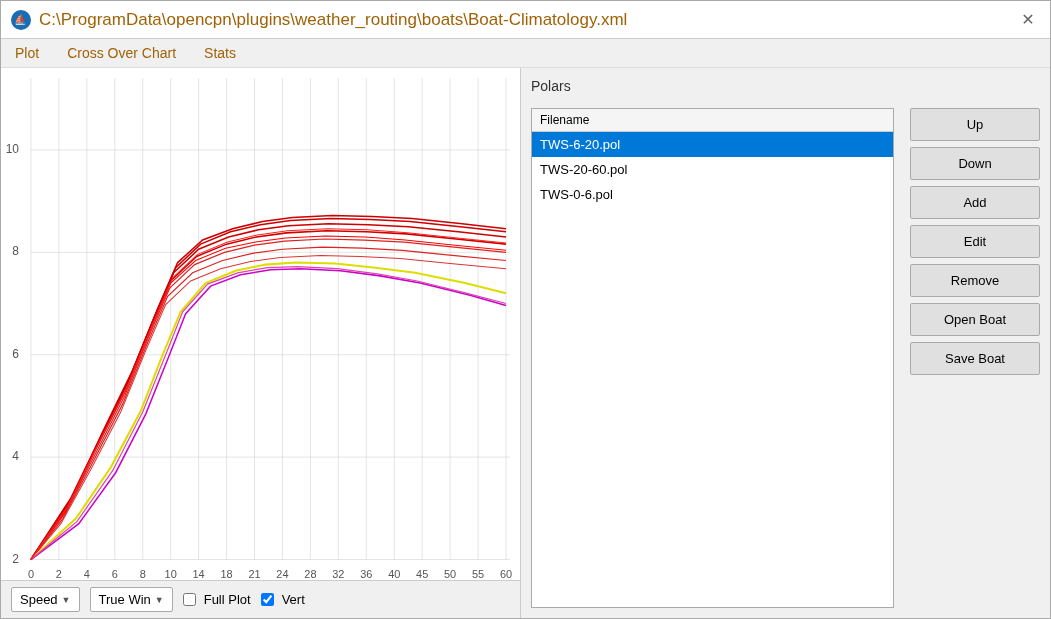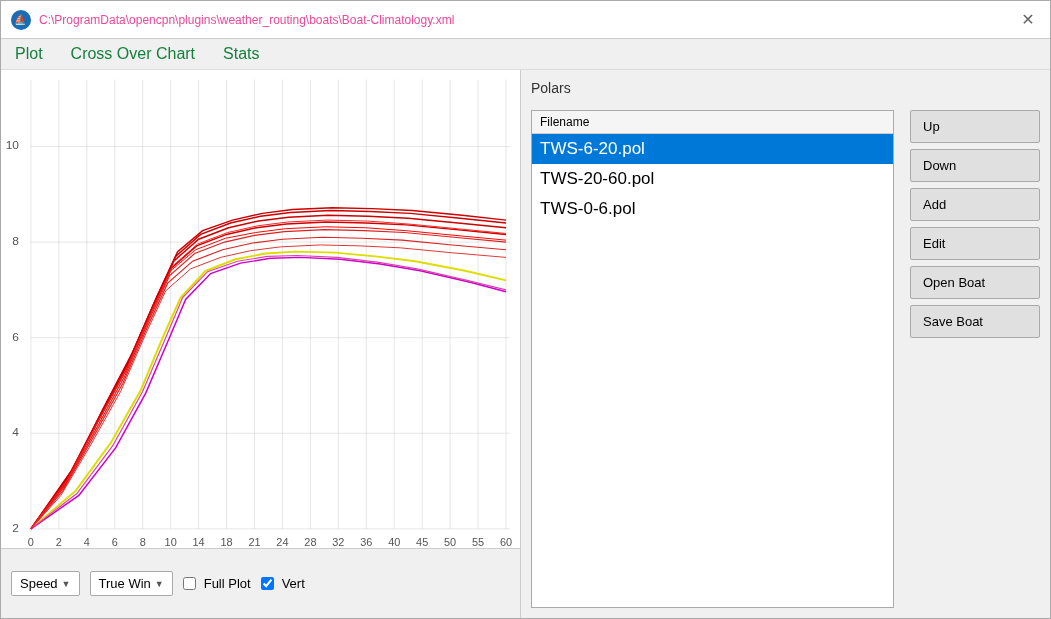--- a/index.html
+++ b/index.html
@@ -43,22 +43,22 @@
       background: #1a6cb5;
       border-radius: 50%;
       display: flex;
       align-items: center;
       justify-content: center;
       color: white;
       font-size: 10px;
     }
 
     .title-text {
-      font-size: 12px;
-      color: #ec4899;
+      font-size: 17px;
+      color: #a16207;
     }
 
     .close-btn {
       width: 24px;
       height: 24px;
       display: flex;
       align-items: center;
       justify-content: center;
       cursor: pointer;
       font-size: 16px;
@@ -69,22 +69,22 @@
 
     .menu-bar {
       display: flex;
       gap: 20px;
       padding: 4px 10px;
       background: #f0f0f0;
       border-bottom: 1px solid #ddd;
     }
 
     .menu-item {
-      font-size: 16px;
-      color: #15803d;
+      font-size: 14px;
+      color: #a16207;
       cursor: pointer;
       padding: 2px 4px;
     }
 
     .content-area {
       display: flex;
       flex: 1;
       overflow: hidden;
     }
 
@@ -106,21 +106,21 @@
 
     svg.chart-svg {
       width: 100%;
       height: 100%;
     }
 
     .chart-controls {
       display: flex;
       align-items: center;
       gap: 10px;
-      padding: 22px 10px;
+      padding: 6px 10px;
       border-top: 1px solid #ccc;
       background: #f0f0f0;
     }
 
     .dropdown-btn {
       display: flex;
       align-items: center;
       gap: 4px;
       background: #fff;
       border: 1px solid #aaa;
@@ -176,41 +176,41 @@
       padding: 4px 8px;
       font-weight: 500;
       border-bottom: 1px solid #ccc;
       background: #f5f5f5;
       font-size: 12px;
     }
 
     .polars-list-item {
       padding: 5px 8px;
       cursor: pointer;
-      font-size: 17px;
+      font-size: 13px;
     }
     .polars-list-item.selected {
       background: #0078d7;
       color: white;
     }
 
     .polars-buttons {
       display: flex;
       flex-direction: column;
       gap: 6px;
       width: 130px;
     }
 
     .polar-btn {
       padding: 8px 12px;
       background: #e0e0e0;
       border: 1px solid #aaa;
       cursor: pointer;
       font-size: 13px;
-      text-align: left;
+      text-align: center;
       border-radius: 2px;
     }
   </style>
 </head>
 <body>
 
 <div class="window">
 
   <div class="title-bar">
     <div class="title-bar-left">
@@ -331,20 +331,21 @@
           <div class="polars-list-item selected">TWS-6-20.pol</div>
           <div class="polars-list-item">TWS-20-60.pol</div>
           <div class="polars-list-item">TWS-0-6.pol</div>
         </div>
 
         <div class="polars-buttons">
           <button class="polar-btn">Up</button>
           <button class="polar-btn">Down</button>
           <button class="polar-btn">Add</button>
           <button class="polar-btn">Edit</button>
+          <button class="polar-btn">Remove</button>
           <button class="polar-btn">Open Boat</button>
           <button class="polar-btn">Save Boat</button>
         </div>
 
       </div>
     </div>
 
   </div>
 </div>
 

